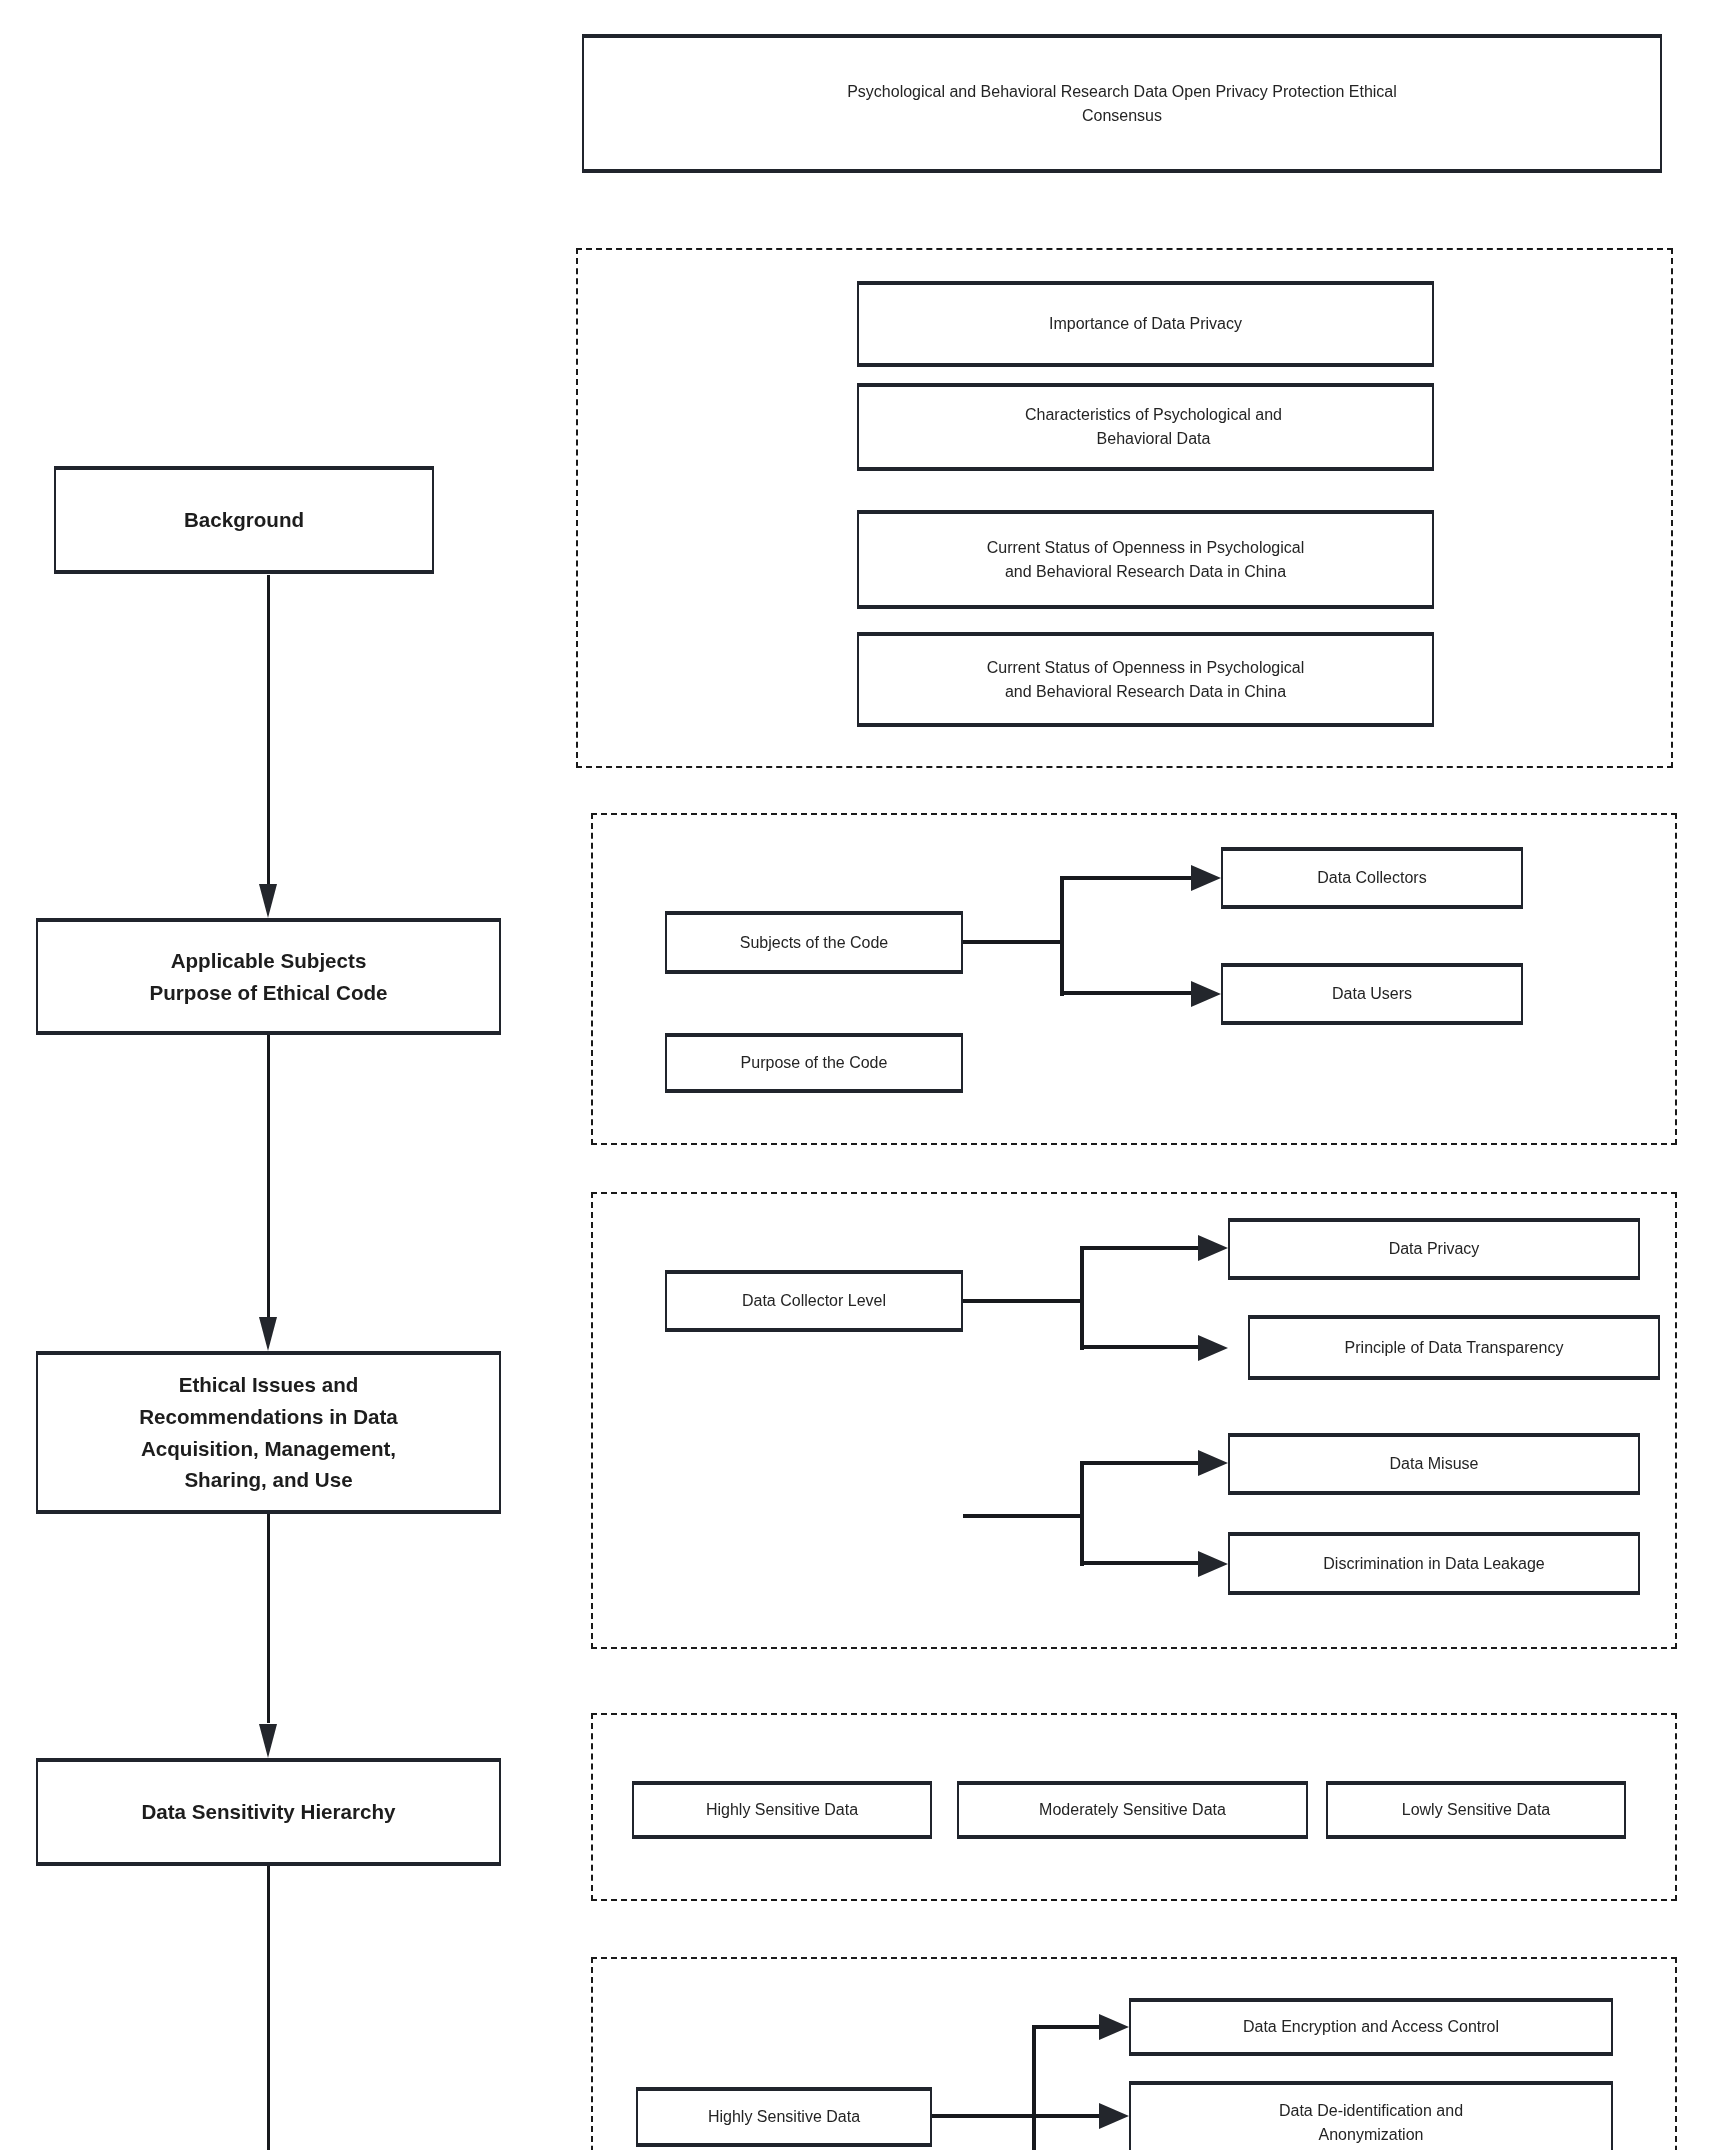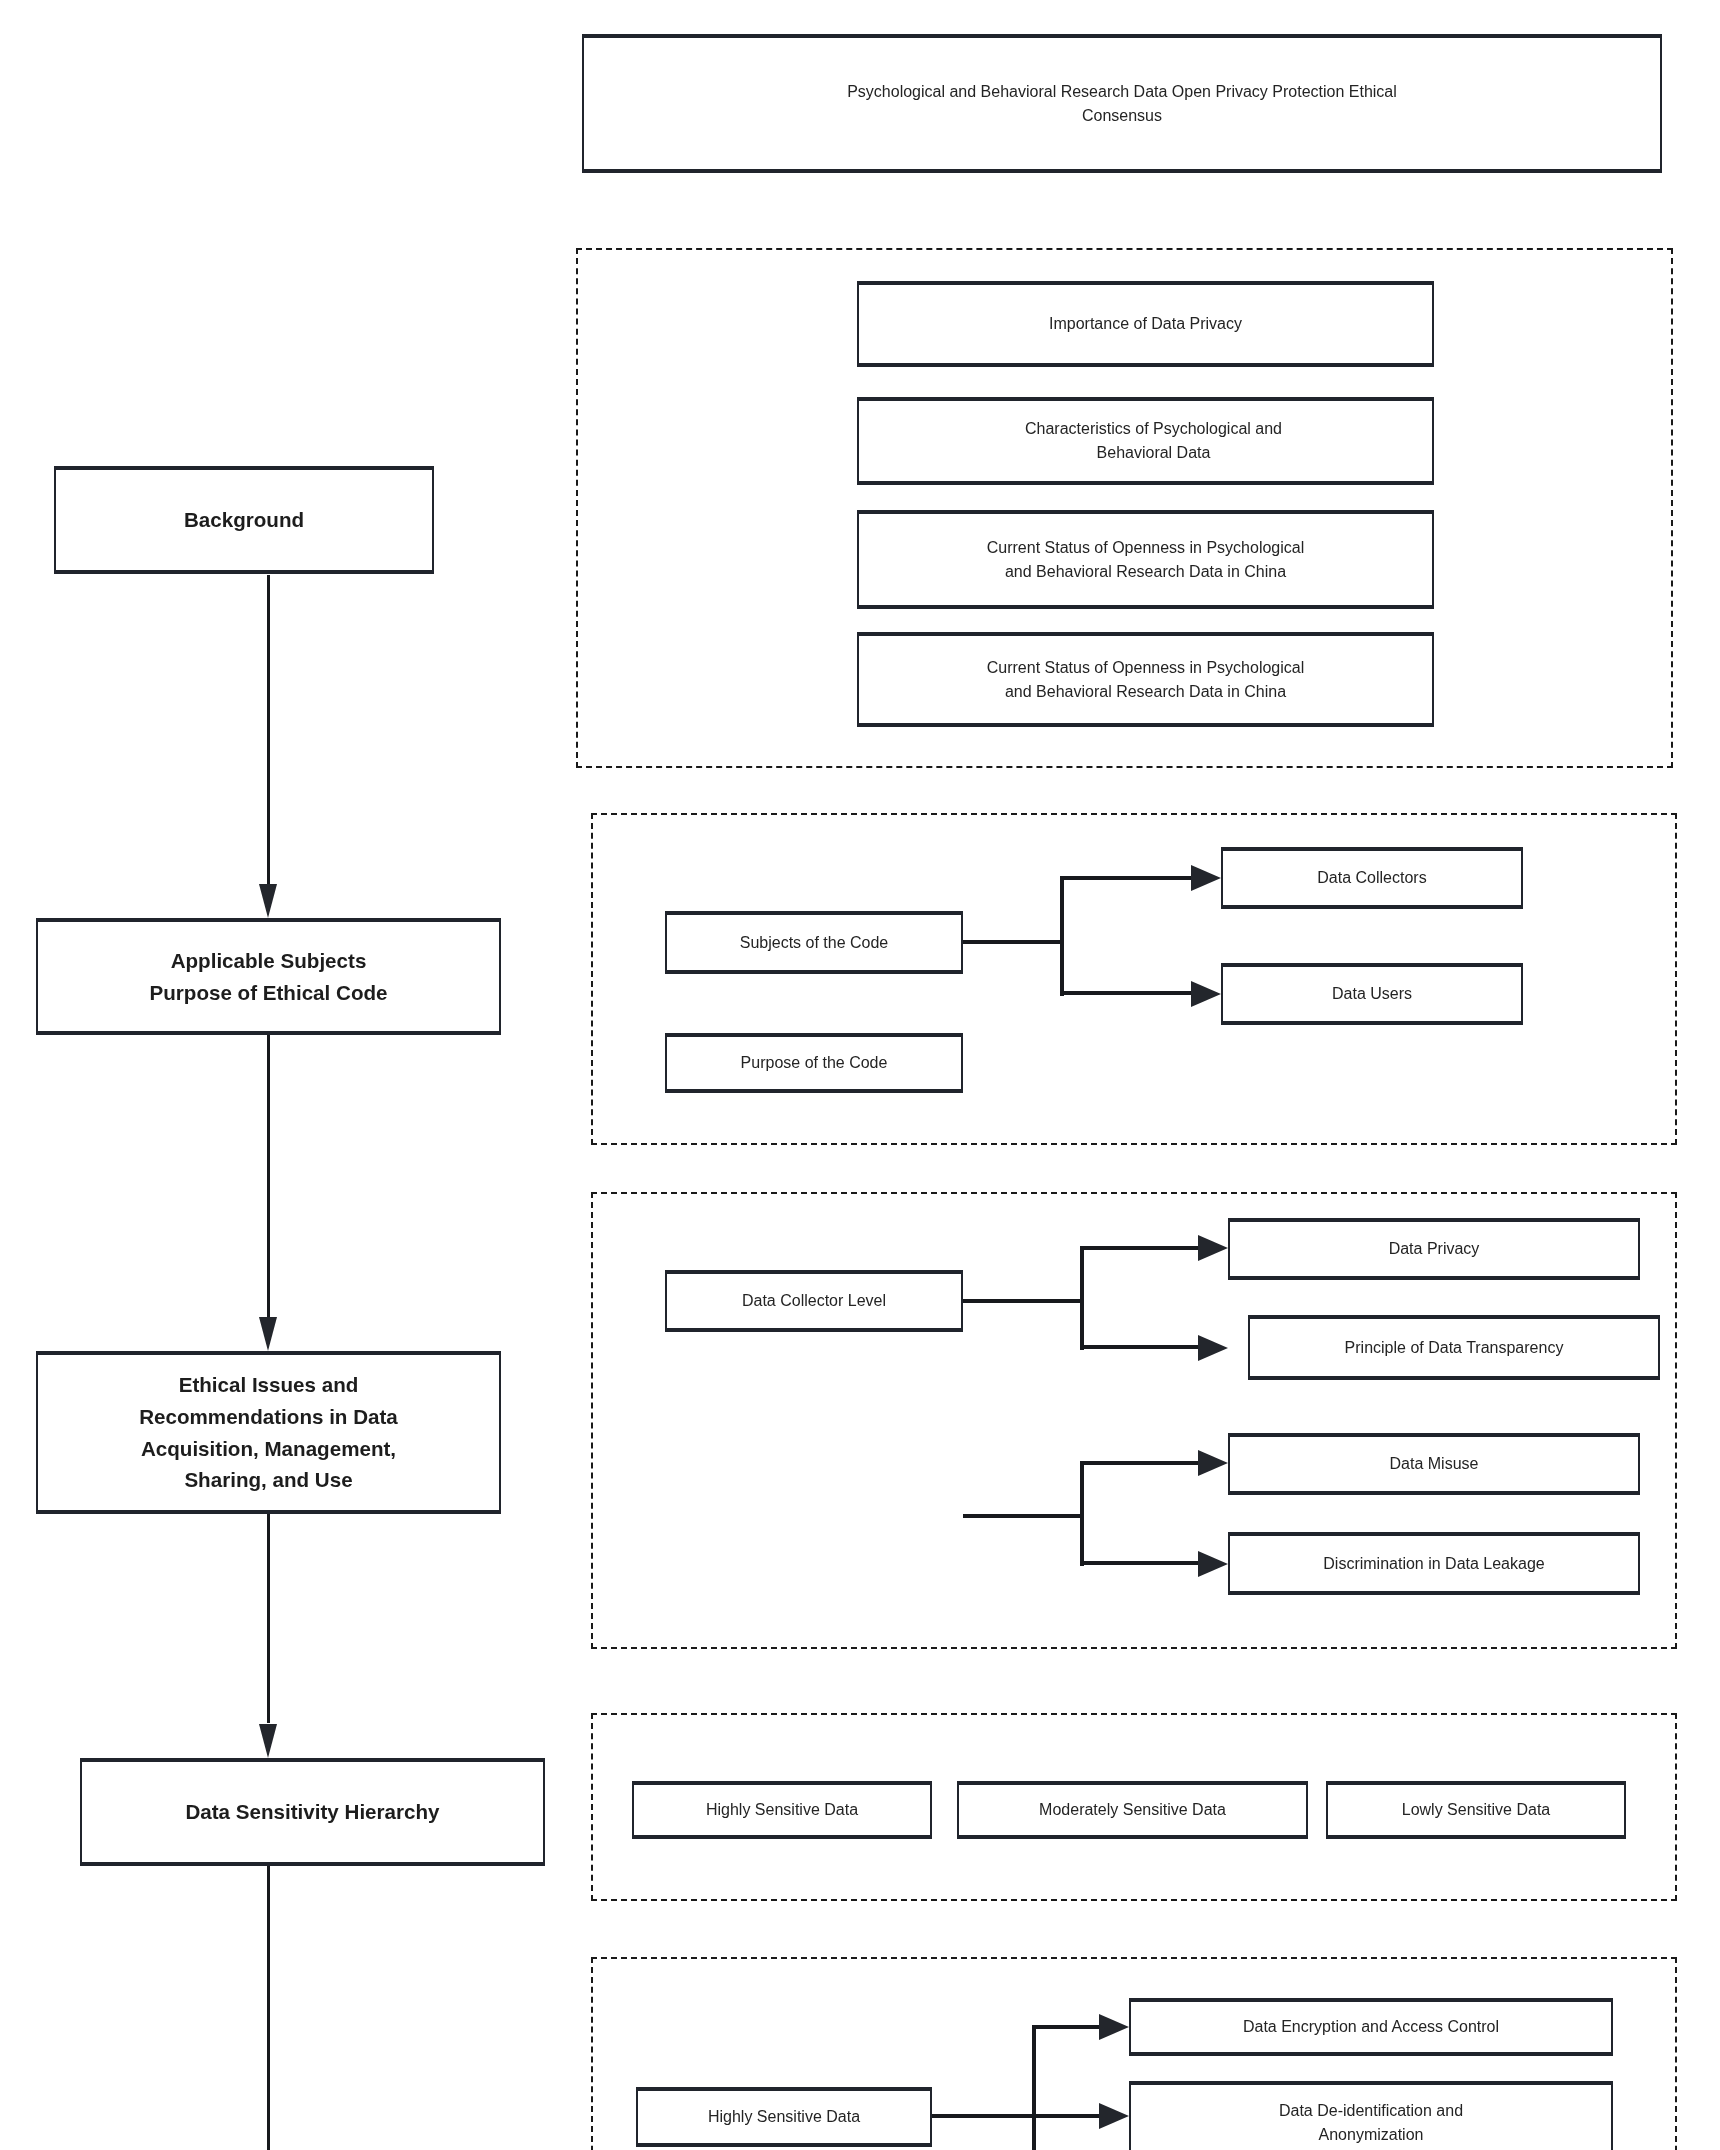--- a/index.html
+++ b/index.html
@@ -45,36 +45,36 @@
   <div class="box" style="left:582px;top:34px;width:1080px;height:139px;">Psychological and Behavioral Research Data Open Privacy Protection Ethical
 Consensus</div>
 
   <div class="box bold" style="left:54px;top:466px;width:380px;height:108px;">Background</div>
   <div class="box bold" style="left:36px;top:918px;width:465px;height:117px;">Applicable Subjects
 Purpose of Ethical Code</div>
   <div class="box bold" style="left:36px;top:1351px;width:465px;height:163px;">Ethical Issues and
 Recommendations in Data
 Acquisition, Management,
 Sharing, and Use</div>
-  <div class="box bold" style="left:36px;top:1758px;width:465px;height:108px;margin-left:44px;">Data Sensitivity Hierarchy</div>
+  <div class="box bold" style="left:36px;top:1758px;width:465px;height:108px;">Data Sensitivity Hierarchy</div>
 
   <div class="flowline" style="left:267px;top:575px;height:309px;"></div>
   <div class="arr-down" style="left:259px;top:884px;"></div>
 
   <div class="flowline" style="left:267px;top:1035px;height:282px;"></div>
   <div class="arr-down" style="left:259px;top:1317px;"></div>
 
   <div class="flowline" style="left:267px;top:1514px;height:209px;"></div>
   <div class="arr-down" style="left:259px;top:1724px;"></div>
 
   <div class="flowline" style="left:267px;top:1866px;height:406px;"></div>
 
   <div class="dashed" style="left:576px;top:248px;width:1097px;height:520px;"></div>
   <div class="box" style="left:857px;top:281px;width:577px;height:86px;">Importance of Data Privacy</div>
-  <div class="box" style="left:857px;top:397px;width:577px;height:88px;padding-left:16px;">Characteristics of Psychological and
+  <div class="box" style="left:857px;top:383px;width:577px;height:88px;padding-left:16px;">Characteristics of Psychological and
 Behavioral Data</div>
   <div class="box" style="left:857px;top:510px;width:577px;height:99px;">Current Status of Openness in Psychological
 and Behavioral Research Data in China</div>
   <div class="box" style="left:857px;top:632px;width:577px;height:95px;">Current Status of Openness in Psychological
 and Behavioral Research Data in China</div>
 
   <div class="dashed" style="left:591px;top:813px;width:1086px;height:332px;"></div>
   <div class="box" style="left:665px;top:911px;width:298px;height:63px;">Subjects of the Code</div>
   <div class="box" style="left:665px;top:1033px;width:298px;height:60px;">Purpose of the Code</div>
   <div class="box" style="left:1221px;top:847px;width:302px;height:62px;">Data Collectors</div>

